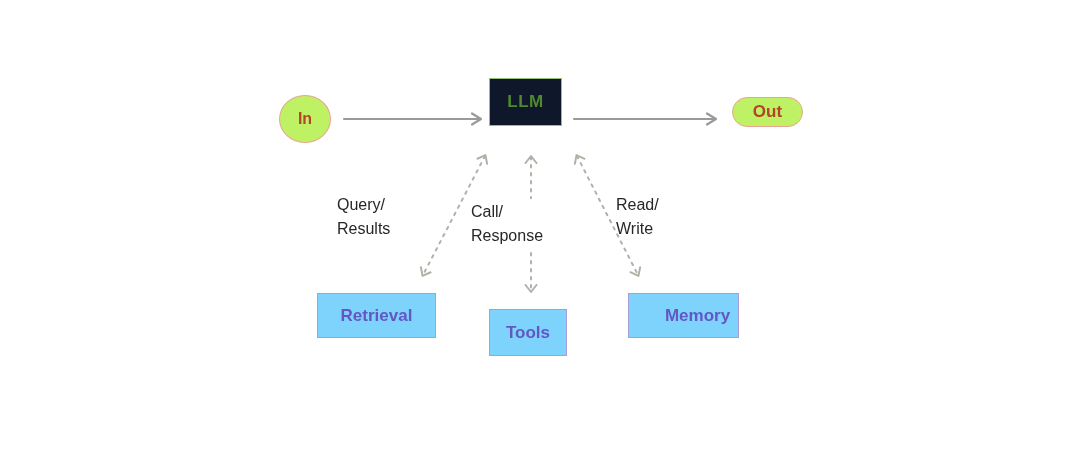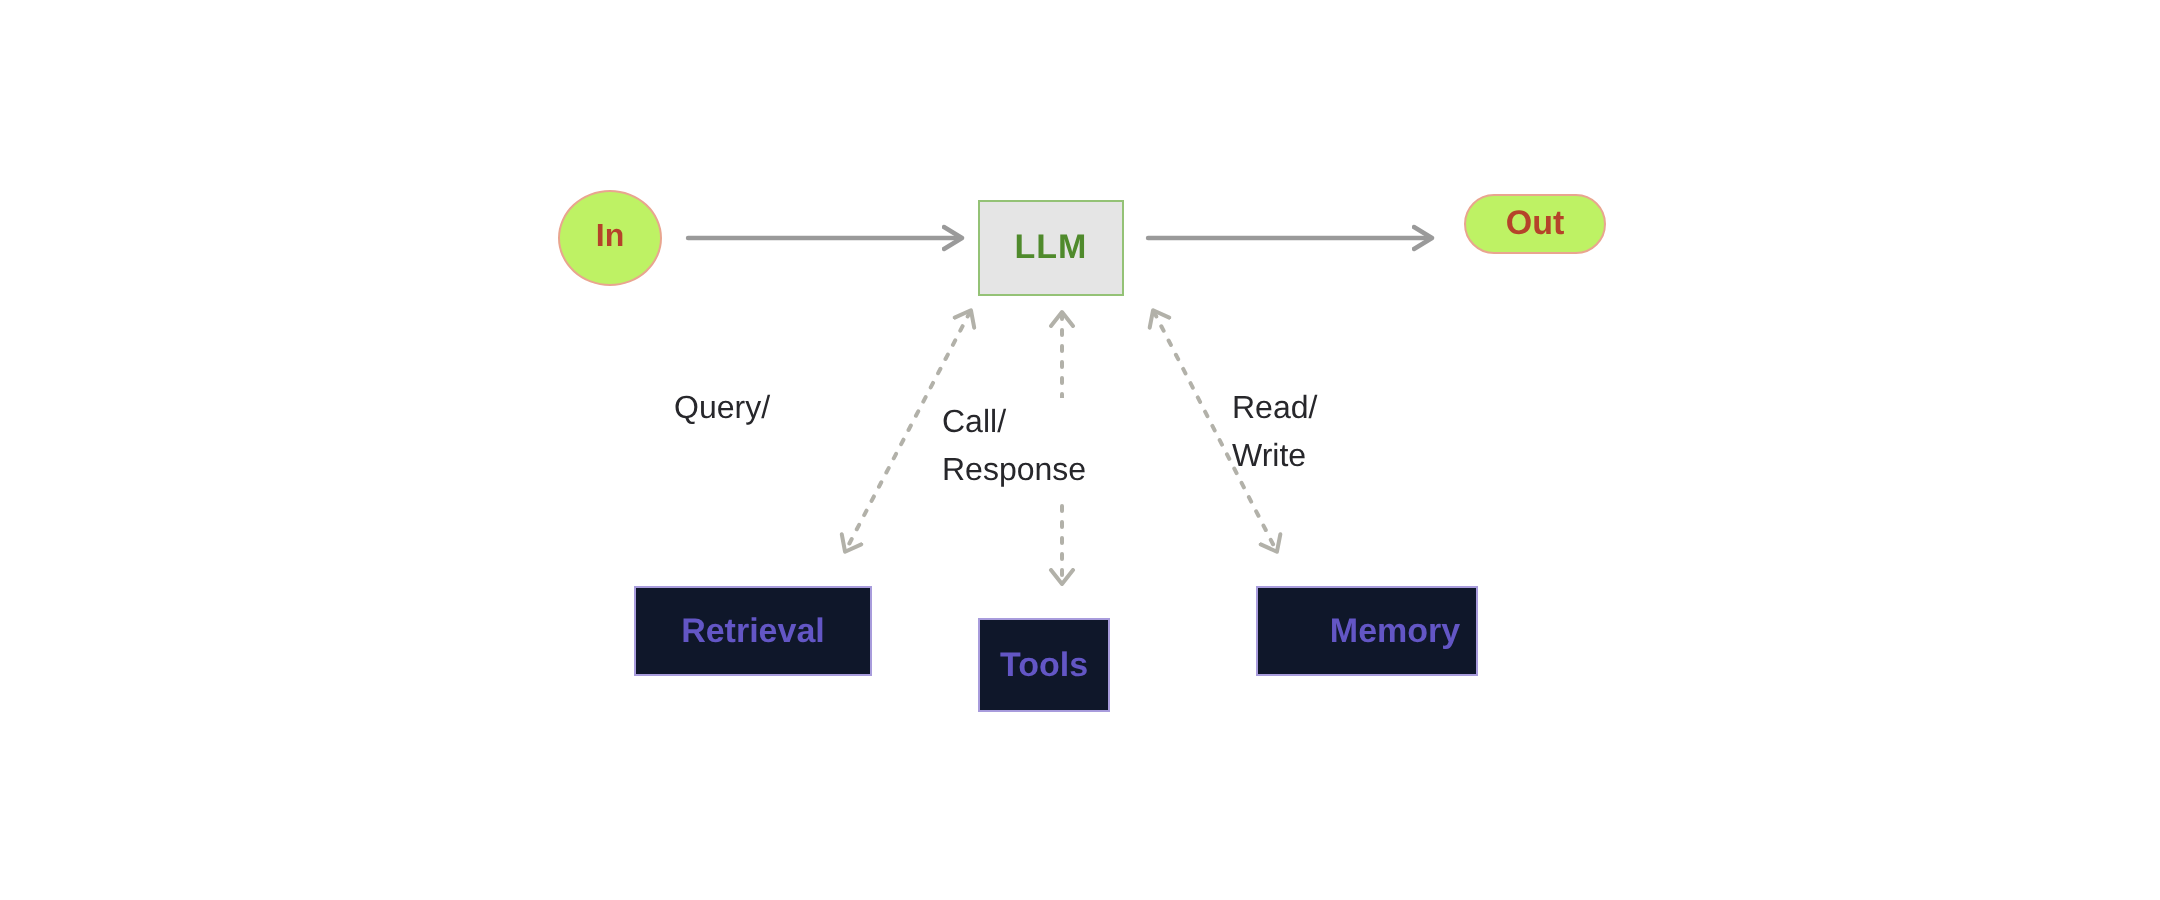--- a/index.html
+++ b/index.html
@@ -40,35 +40,35 @@
     border-radius: 50%;
     font-size: 16px;
   }
   .node-out {
     left: 732px; top: 97px;
     width: 71px; height: 30px;
     border-radius: 20px;
   }
 
   .node-llm {
-    left: 489px; top: 100px;
+    left: 489px; top: 78px;
     width: 73px; height: 48px;
-    background: #e5e5e5;
+    background: #0f172a;
     border: 1.5px solid #94c276;
     color: #4f8a2c;
     letter-spacing: 0.5px;
   }
 
   .module-node {
-    background: #0f172a;
+    background: #7dd3fc;
     border: 1.5px solid #a89cdc;
     color: #6356c5;
   }
   .node-retrieval { left: 317px; top: 293px; width: 119px; height: 45px; }
-  .node-tools     { left: 489px; top: 309px; width: 66px;  height: 47px; }
+  .node-tools     { left: 489px; top: 309px; width: 78px;  height: 47px; }
   .node-memory    { left: 628px; top: 293px; width: 111px; height: 45px; padding-left: 28px; }
 
   .edge-label {
     position: absolute;
     text-align: left;
     color: #27272b;
     font-size: 16px;
     line-height: 24px;
   }
   .label-query  { left: 337px; top: 193px; width: 104px; }
@@ -99,20 +99,21 @@
   </svg>
 
   <div class="node io-node node-in">In</div>
 
   <div class="node node-llm">LLM</div>
 
   <div class="node io-node node-out">Out</div>
 
   <div class="edge-label label-query">
     <div>Query/</div>
+    <div>Results</div>
   </div>
 
   <div class="edge-label label-read">
     <div>Read/</div>
     <div>Write</div>
   </div>
 
   <div class="edge-label label-call">
     <div>Call/</div>
     <div>Response</div>

